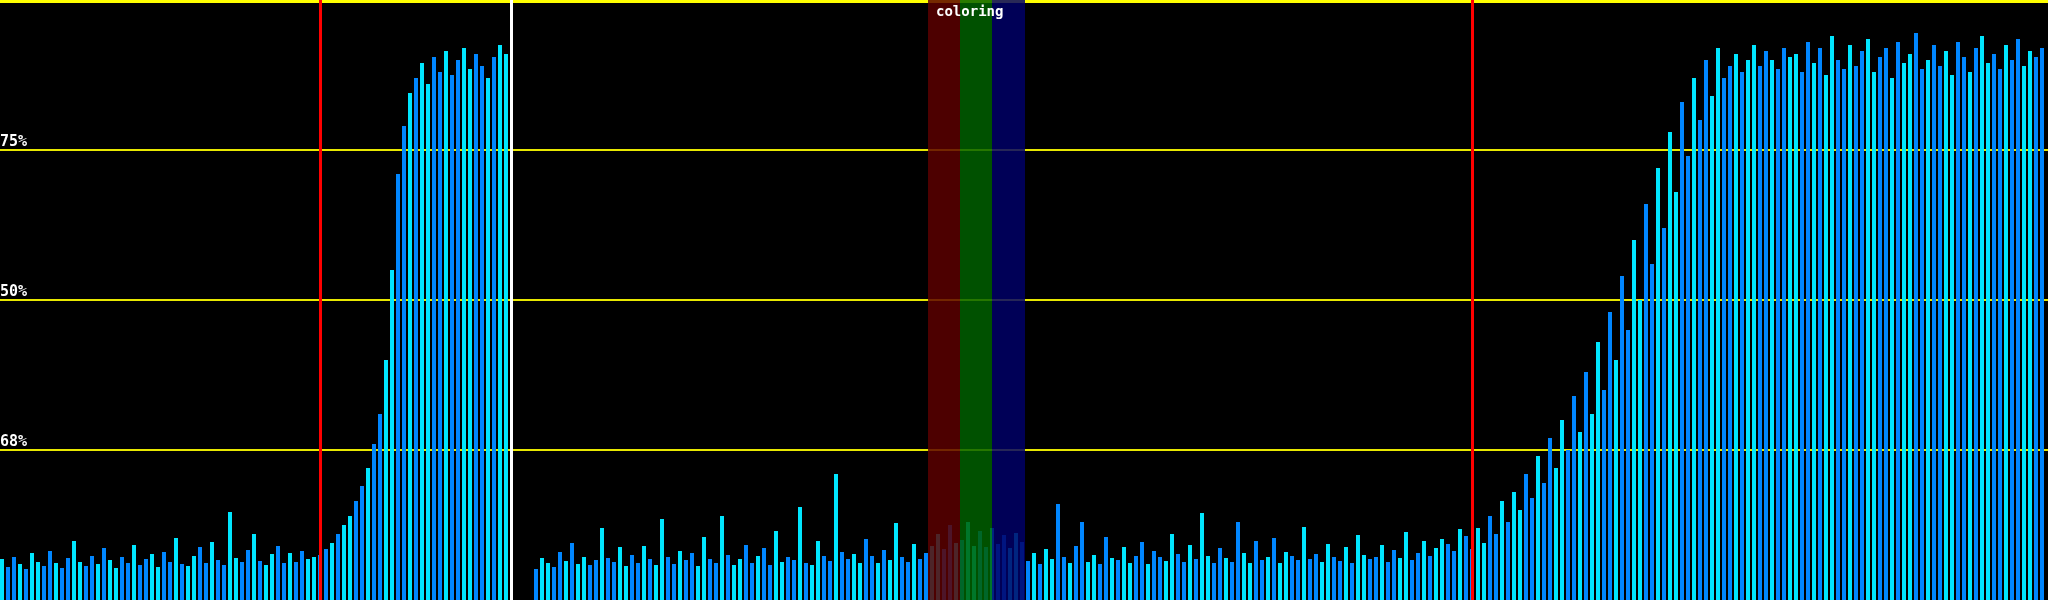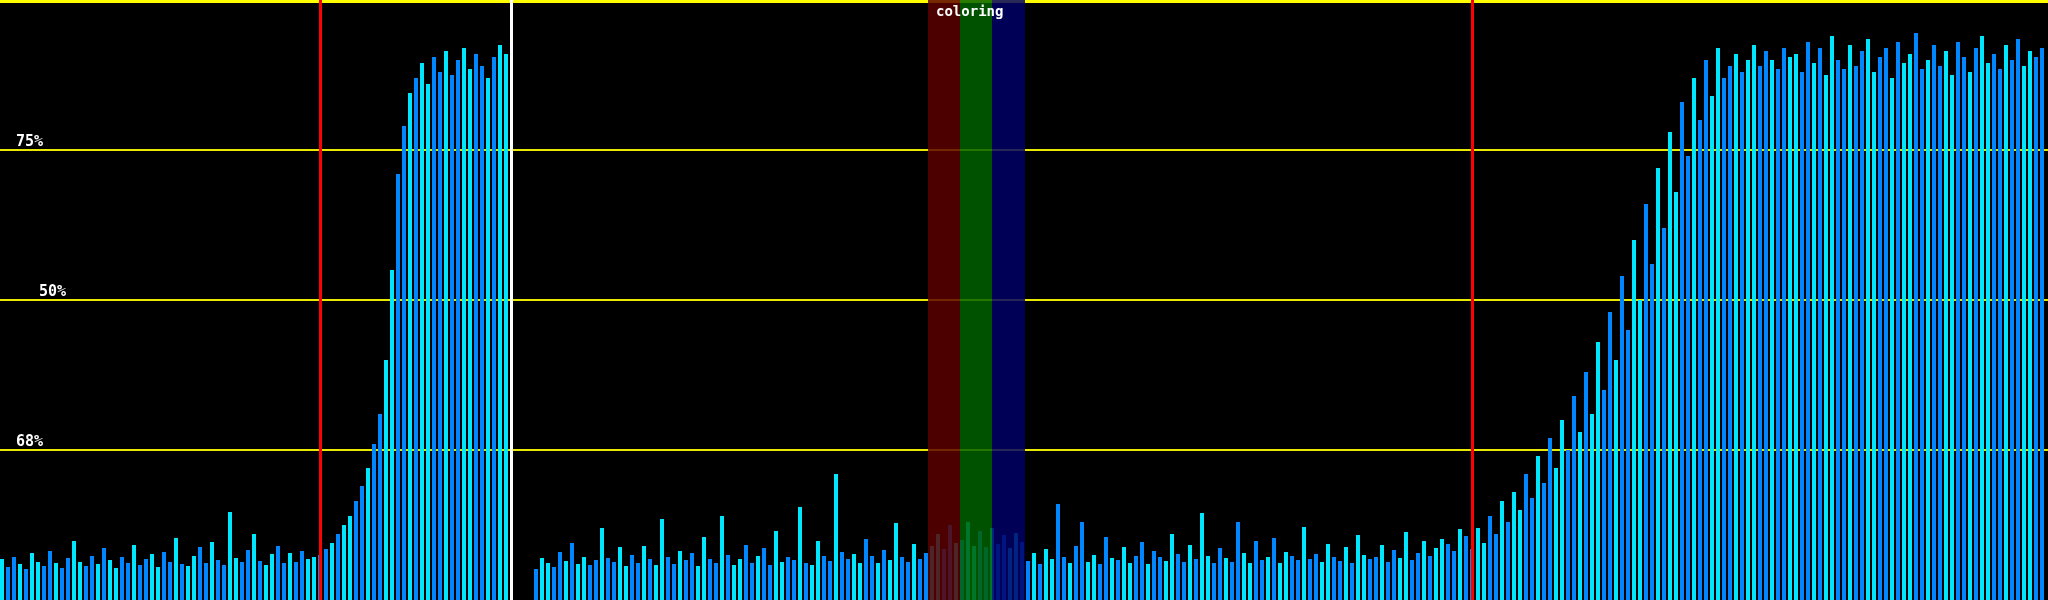--- a/index.html
+++ b/index.html
@@ -13,21 +13,21 @@
   .topline{
     position:absolute;left:0;top:0;width:100%;height:3px;
     background:#ffff00;z-index:1;
   }
   .hline{
     position:absolute;left:0;width:100%;height:2px;
     background:#ececec00; 
     z-index:1;
   }
   .ylabel{
-    position:absolute;left:16px;
+    position:absolute;left:0;
     color:#ffffff;font-size:15px;font-weight:bold;line-height:18px;
     z-index:4;letter-spacing:0px;
   }
   .bar{
     position:absolute;bottom:0;z-index:2;
   }
   .vline{
     position:absolute;top:0;height:600px;width:3px;z-index:3;
   }
   .band{
@@ -40,21 +40,21 @@
 </style>
 </head>
 <body>
 
 <div class="scope">
   <div class="topline"></div>
   <div class="band-label" style="left: 936px;">coloring</div>
 <div class="hline" style="top: 149px; background: rgb(232, 232, 0);"></div>
     <div class="ylabel" style="top: 132px;">75%</div>
     <div class="hline" style="top: 299px; background: rgb(232, 232, 0);"></div>
-    <div class="ylabel" style="top: 282px; padding-left: 23px;">50%</div>
+    <div class="ylabel" style="top: 282px;">50%</div>
     <div class="hline" style="top: 449px; background: rgb(232, 232, 0);"></div>
     <div class="ylabel" style="top: 432px;">68%</div>
     <div class="bar" style="background: rgb(0, 230, 255); left: 0px; width: 4px; height: 40.8px;"></div>
     <div class="bar" style="background: rgb(0, 134, 255); left: 6px; width: 4px; height: 33px;"></div>
     <div class="bar" style="background: rgb(0, 134, 255); left: 12px; width: 4px; height: 43.2px;"></div>
     <div class="bar" style="background: rgb(0, 230, 255); left: 18px; width: 4px; height: 36px;"></div>
     <div class="bar" style="background: rgb(0, 134, 255); left: 24px; width: 4px; height: 31.2px;"></div>
     <div class="bar" style="background: rgb(0, 230, 255); left: 30px; width: 4px; height: 46.8px;"></div>
     <div class="bar" style="background: rgb(0, 230, 255); left: 36px; width: 4px; height: 38.4px;"></div>
     <div class="bar" style="background: rgb(0, 134, 255); left: 42px; width: 4px; height: 33.6px;"></div>

